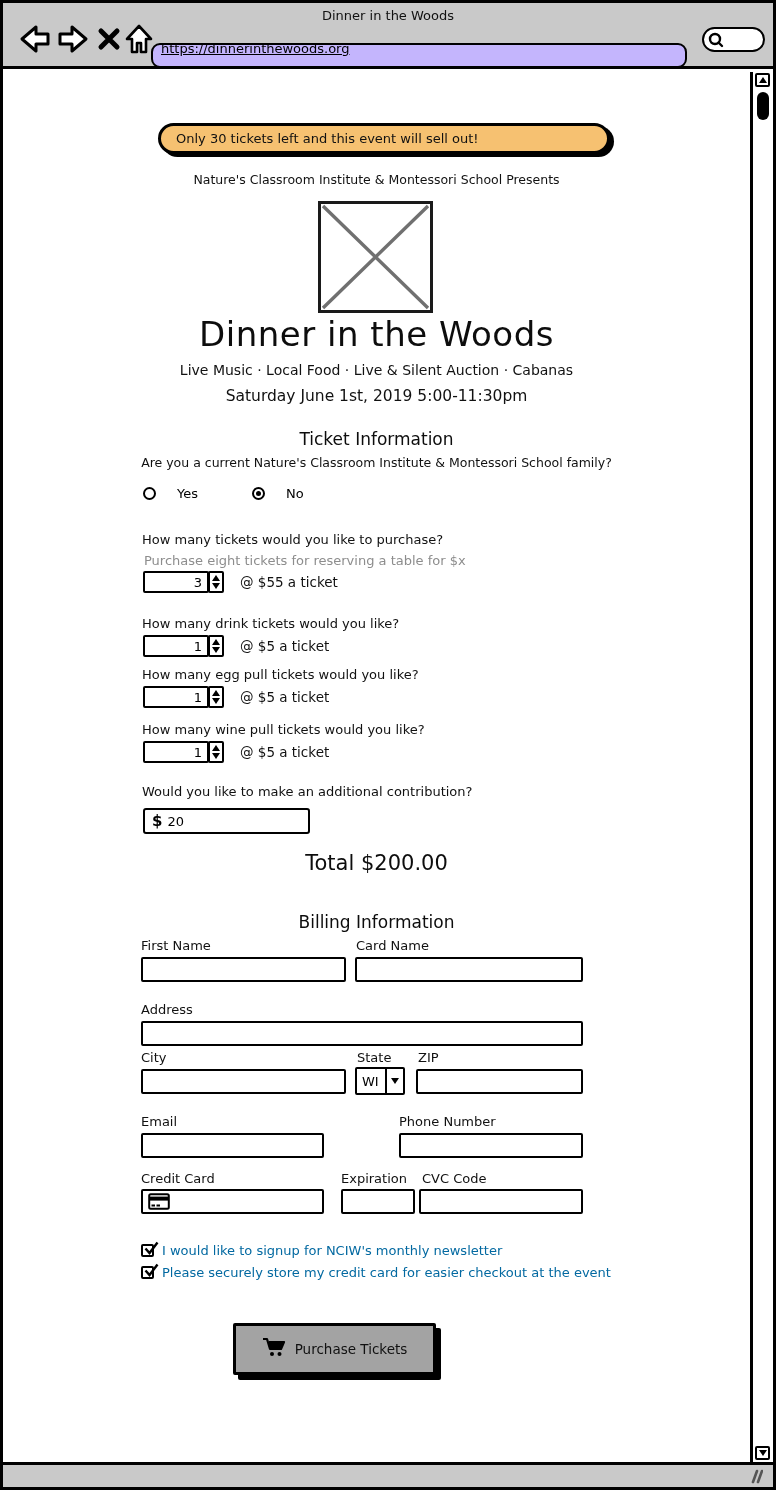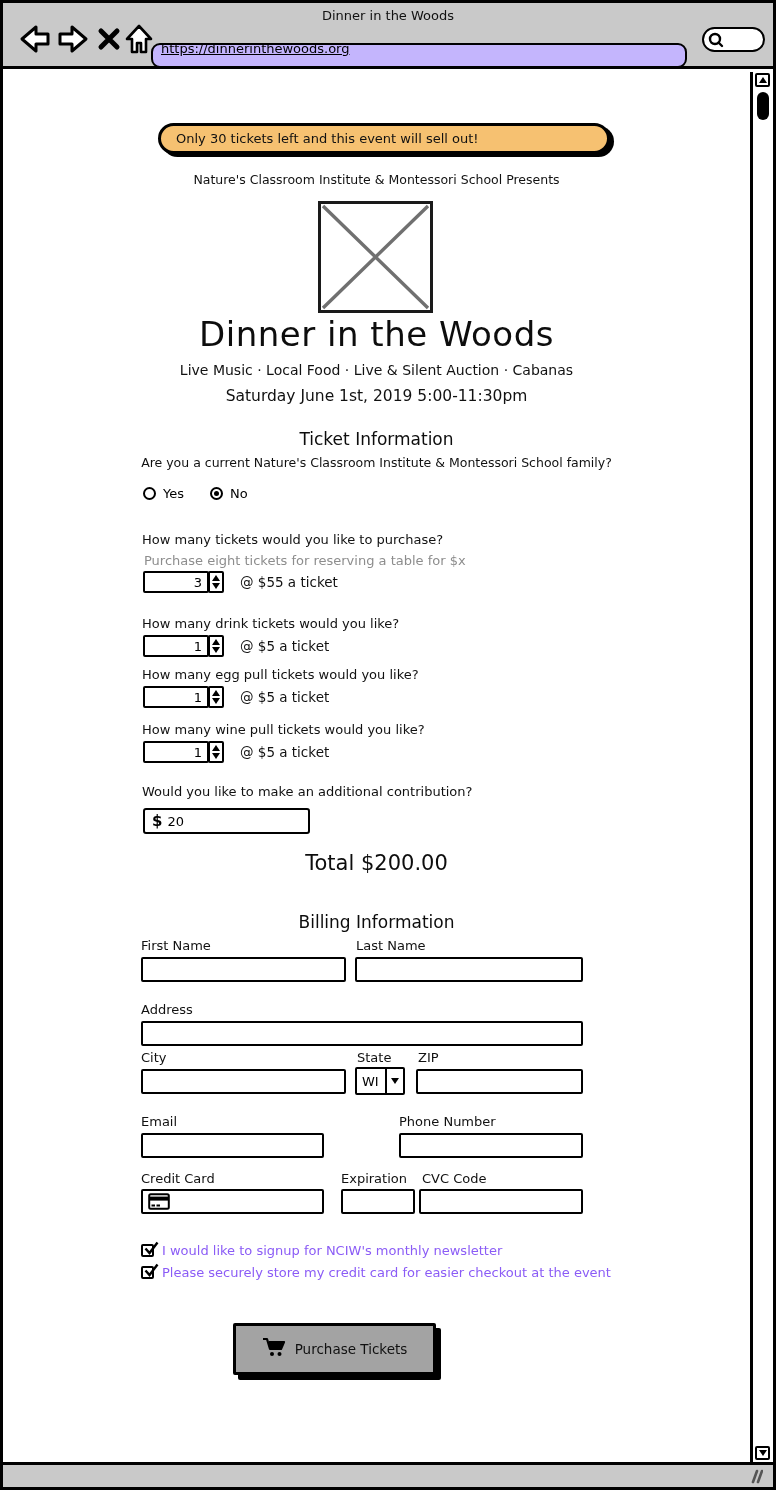--- a/index.html
+++ b/index.html
@@ -74,21 +74,21 @@
   .img-placeholder {
     position: absolute; left: 315px; top: 198px; width: 115px; height: 112px;
     border: 3px solid #1a1a1a; background: #fff;
   }
   .page-title { position: absolute; top: 311px; left: 0; right: 23px; text-align: center; font-size: 34px; color: #0d0d0d; letter-spacing: 0.5px; }
   .subtitle  { position: absolute; top: 359px; left: 0; right: 23px; text-align: center; font-size: 14px; color: #111; }
   .datetime  { position: absolute; top: 384px; left: 0; right: 23px; text-align: center; font-size: 15.5px; color: #111; }
   .section-h { position: absolute; left: 0; right: 23px; text-align: center; font-size: 17px; color: #0d0d0d; }
   .question  { position: absolute; top: 452px; left: 0; right: 23px; text-align: center; font-size: 12.5px; color: #111; }
   
-  .radio-row { position: absolute; left: 140px; top: 483px; display: flex; align-items: center; gap: 7px; font-size: 13px; }
+  .radio-row { position: absolute; left: 140px; top: 483px; display: flex; align-items: center; gap: 21px; font-size: 13px; }
   .radio { width: 13px; height: 13px; border: 2px solid #000; border-radius: 50%; background: #fff; position: relative; }
   .radio.checked::after { content:""; position:absolute; left:2px; top:2px; width:5px; height:5px; border-radius:50%; background:#000; }
   .radio-gap { width: 12px; }
   
   .q-label { position: absolute; left: 139px; font-size: 13px; color: #111; }
   .q-hint  { position: absolute; left: 141px; font-size: 13px; color: #8d8d8d; }
   .spin-row { position: absolute; left: 140px; display: flex; align-items: center; }
   .spin-value {
     width: 66px; height: 22px; border: 2.5px solid #000; border-radius: 2px;
     font-size: 13px; text-align: right; padding-right: 5px; font-family: inherit; background:#fff;
@@ -116,21 +116,21 @@
     font-size: 13px; padding: 0 6px; font-family: inherit; height: 25px;
   }
   .combo {
     position: absolute; left: 352px; top: 1064px; width: 50px; height: 28px;
     border: 2.5px solid #000; border-radius: 2px; display: flex; background: #fff;
   }
   .combo-val { flex: 1; font-size: 13px; display: flex; align-items: center; padding-left: 5px; }
   .combo-btn { width: 18px; border-left: 2px solid #000; display: flex; align-items: center; justify-content: center; }
   .cc-icon { position: absolute; left: 145px; top: 1190px; }
   
-  .check-row { position: absolute; left: 138px; display: flex; align-items: center; gap: 8px; font-size: 13px; color: #8b5cf6; }
+  .check-row { position: absolute; left: 138px; display: flex; align-items: center; gap: 8px; font-size: 13px; color: #0369a1; }
   .checkbox { width: 13px; height: 13px; border: 2px solid #000; border-radius: 2px; position: relative; background: #fff; }
   .checkbox svg { position: absolute; left: 0px; top: -6px; }
   
   .purchase-btn {
     position: absolute; left: 230px; top: 1320px; width: 203px; height: 52px;
     background: #a3a3a3; border: 3px solid #000; border-radius: 2px;
     box-shadow: 5px 5px 0 #000;
     display: flex; align-items: center; justify-content: center; gap: 8px;
     font-size: 13.5px; font-family: inherit; cursor: pointer; color: #111;
   }
@@ -265,21 +265,21 @@
     <span class="contrib-cur">$</span>
     <input class="contrib-input" value="20" style="">
   </div>
 
   <div class="total">Total $200.00</div>
 
   <div class="section-h" style="top:909px;">Billing Information</div>
 
   <div class="f-label" style="left:138px;top:935px;">First Name</div>
   <input class="f-input" style="left: 138px; top: 954px; width: 205px;">
-  <div class="f-label" style="left:353px;top:935px;">Last Name</div>
+  <div class="f-label" style="left:353px;top:935px;">Card Name</div>
   <input class="f-input" style="left: 352px; top: 954px; width: 228px;">
 
   <div class="f-label" style="left:138px;top:999px;">Address</div>
   <input class="f-input" style="left: 138px; top: 1018px; width: 442px;">
 
   <div class="f-label" style="left:138px;top:1047px;">City</div>
   <input class="f-input" style="left: 138px; top: 1066px; width: 205px;">
   <div class="f-label" style="left:354px;top:1047px;">State</div>
   <div class="combo">
     <span class="combo-val">WI</span>

